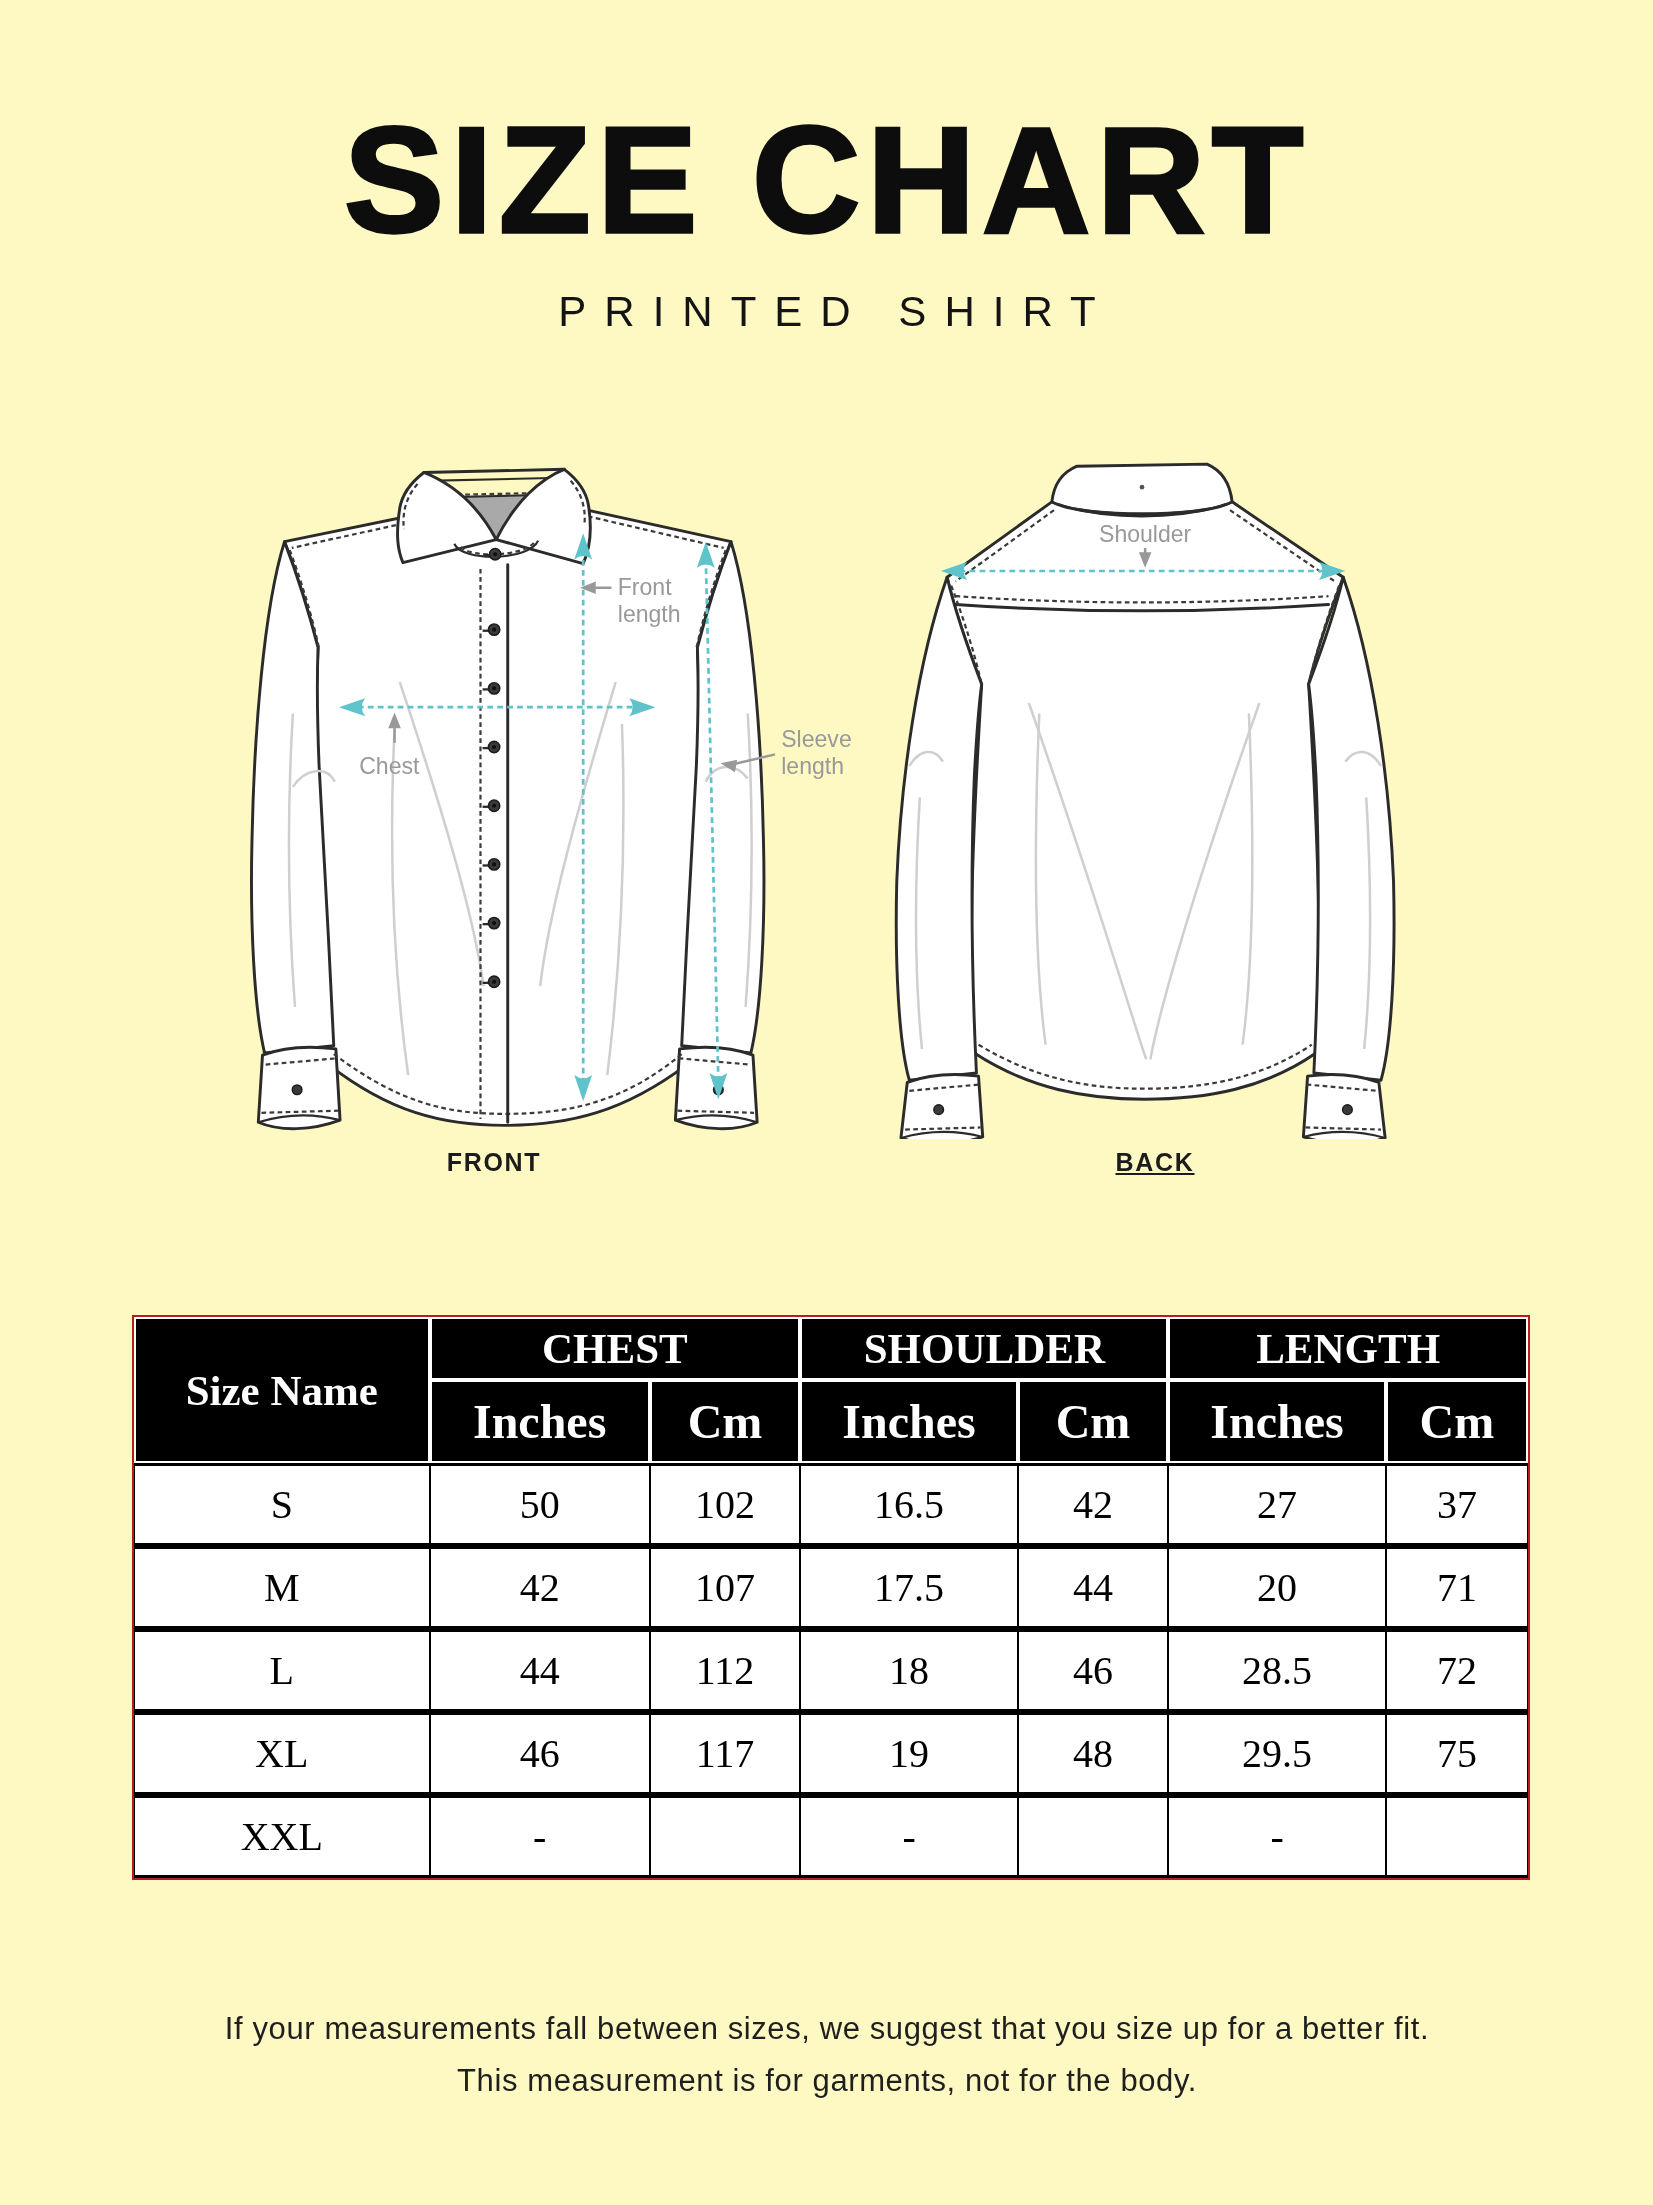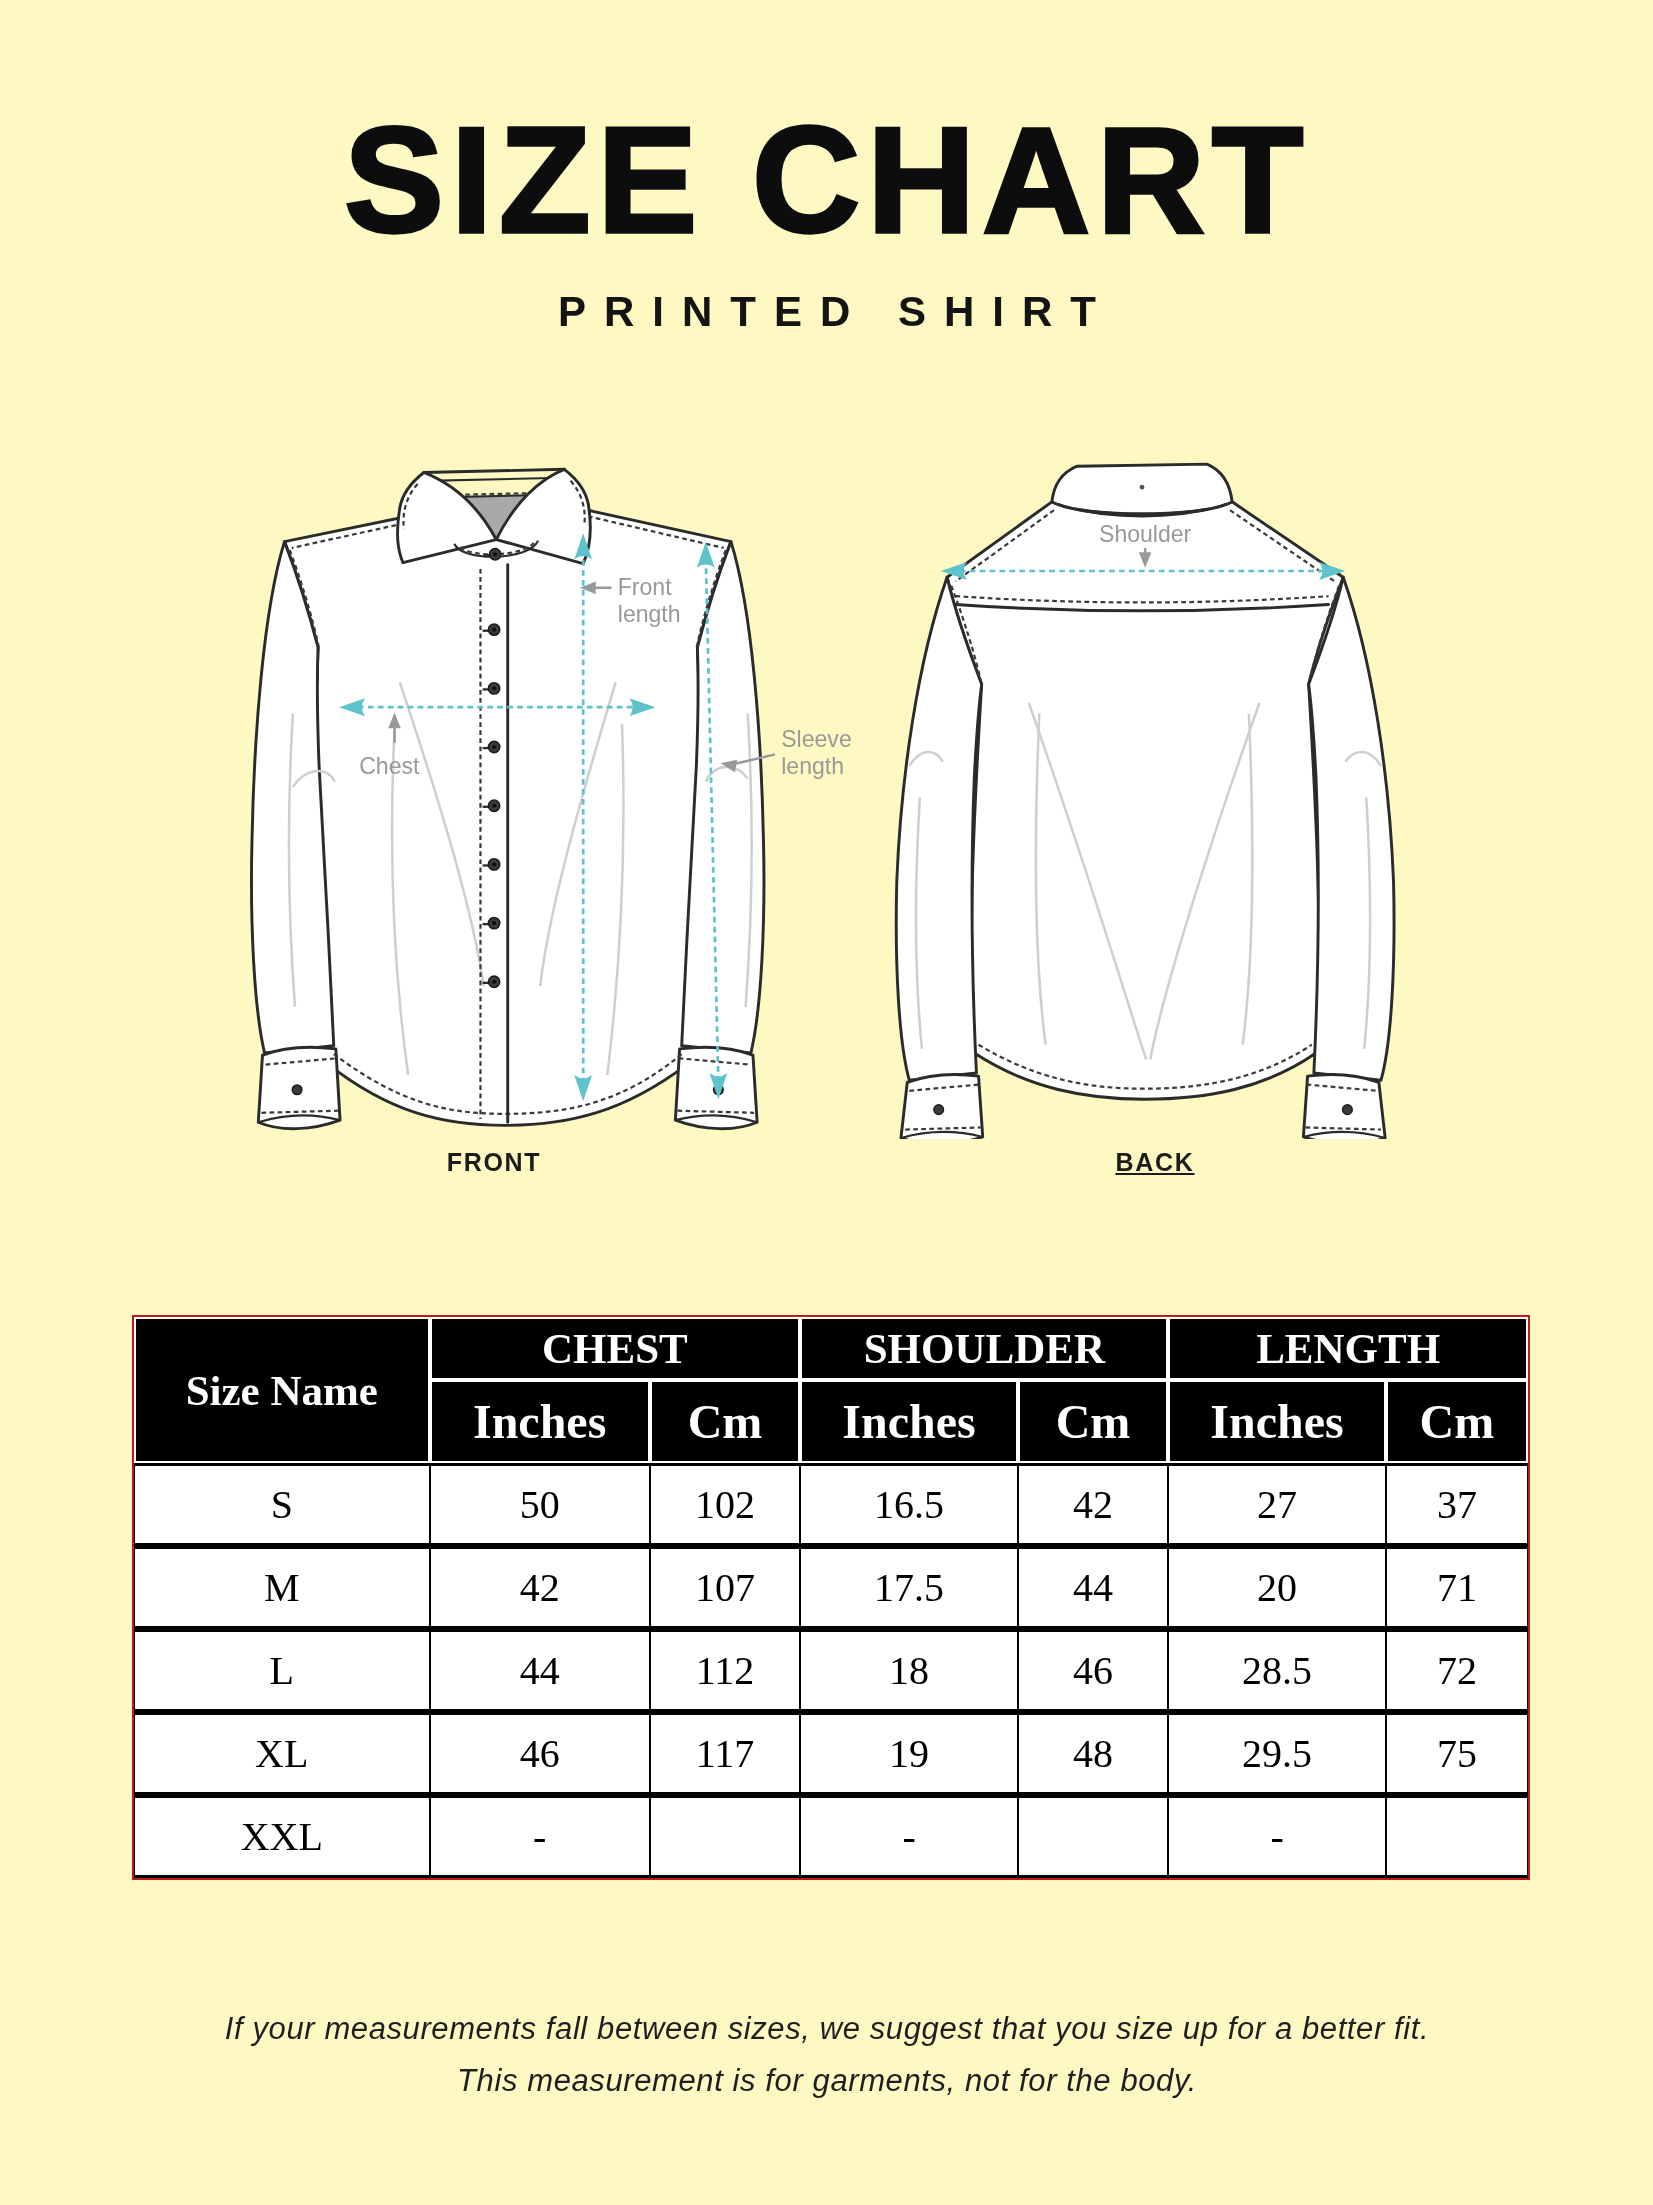--- a/index.html
+++ b/index.html
@@ -9,21 +9,21 @@
     font-family:"Liberation Sans", sans-serif; overflow:hidden;
   }
   
   .title {
     position:absolute; top:105px; left:0; width:100%; text-align:center;
     font-size:150px; line-height:150px; font-weight:bold; letter-spacing:6.6px;
     color:#0d0d0d; -webkit-text-stroke:3.3px #0d0d0d;
   }
   .subtitle {
     position:absolute; top:291px; left:0; width:100%; text-align:center;
-    font-size:42px; line-height:42px; font-weight:bold;
+    font-size:42px; line-height:42px; font-weight:normal;
     letter-spacing:18px; text-indent:18px; color:#141414;
   }
   
   .shirt-svg { position:absolute; width:629px; height:677px; }
   #front-svg { left:232px; top:462px; }
   #back-svg  { left:882px; top:462px; }
   .caption {
     position:absolute; top:1148px; width:524px; text-align:center;
     font-size:25px; font-weight:bold; letter-spacing:1.7px; color:#1c1c1c;
   }
@@ -56,21 +56,21 @@
   .size-table th.corner { font-size:43px; }
   .size-table td {
     background:#ffffff; color:#000000; height:83px;
     border-left:1.7px solid #000; border-right:1.7px solid #000;
     border-top:3.3px solid #000; border-bottom:3.3px solid #000;
     font-size:40px; vertical-align:middle;
   }
   
   .footer {
     position:absolute; top:2003px; left:0; width:100%; text-align:center;
-    font-size:31px; line-height:52px; color:#1f1f1f; letter-spacing:0.6px;font-style:italic;
+    font-size:31px; line-height:52px; color:#1f1f1f; letter-spacing:0.6px;
   }
 </style>
 </head>
 <body>
 
 <div id="page">
 
   <div class="title">SIZE CHART</div>
   <div class="subtitle">PRINTED SHIRT</div>
 

